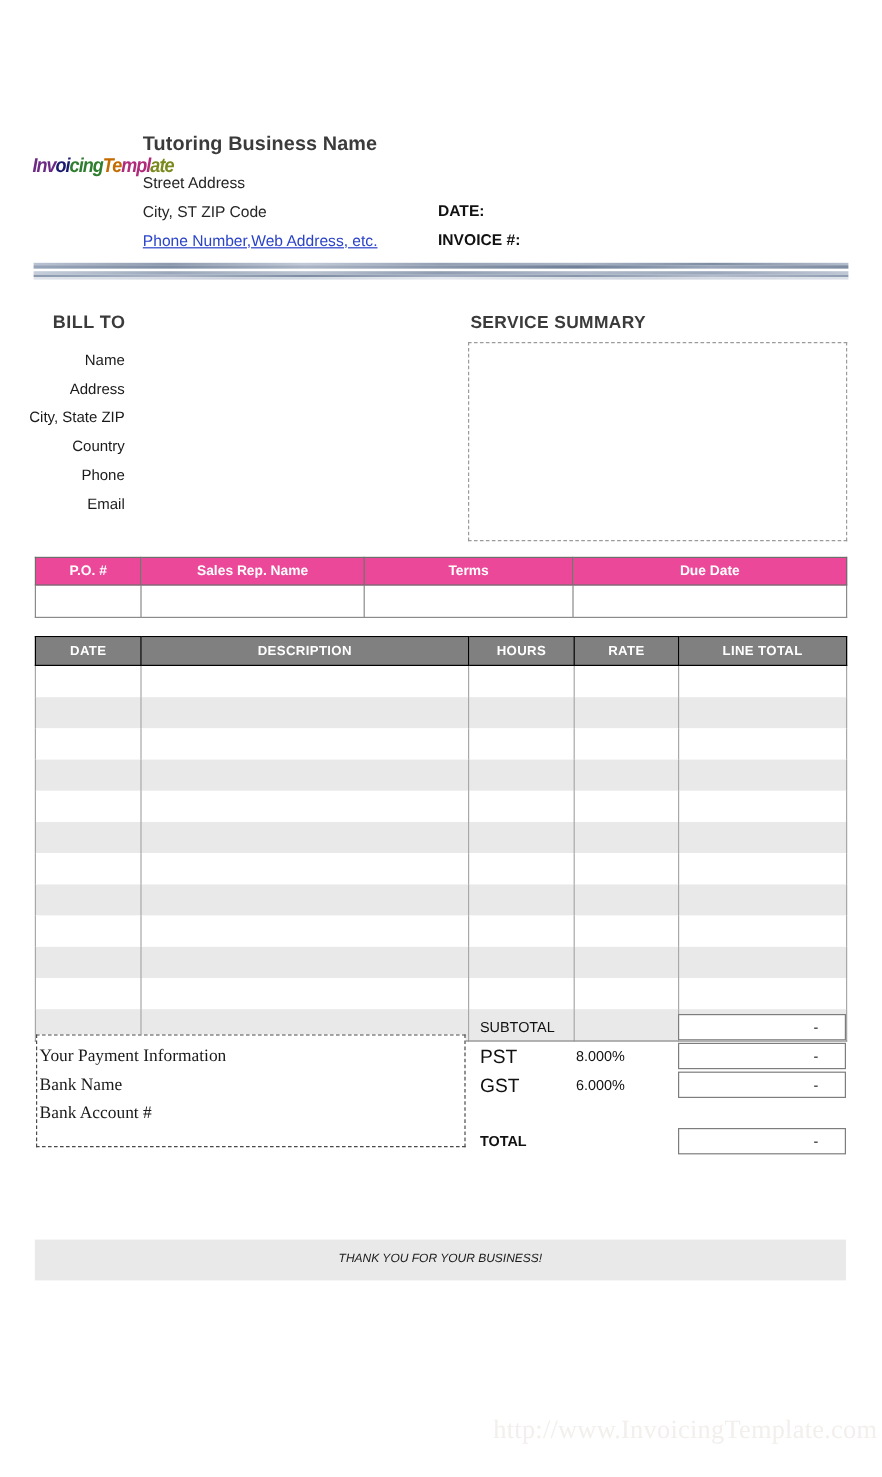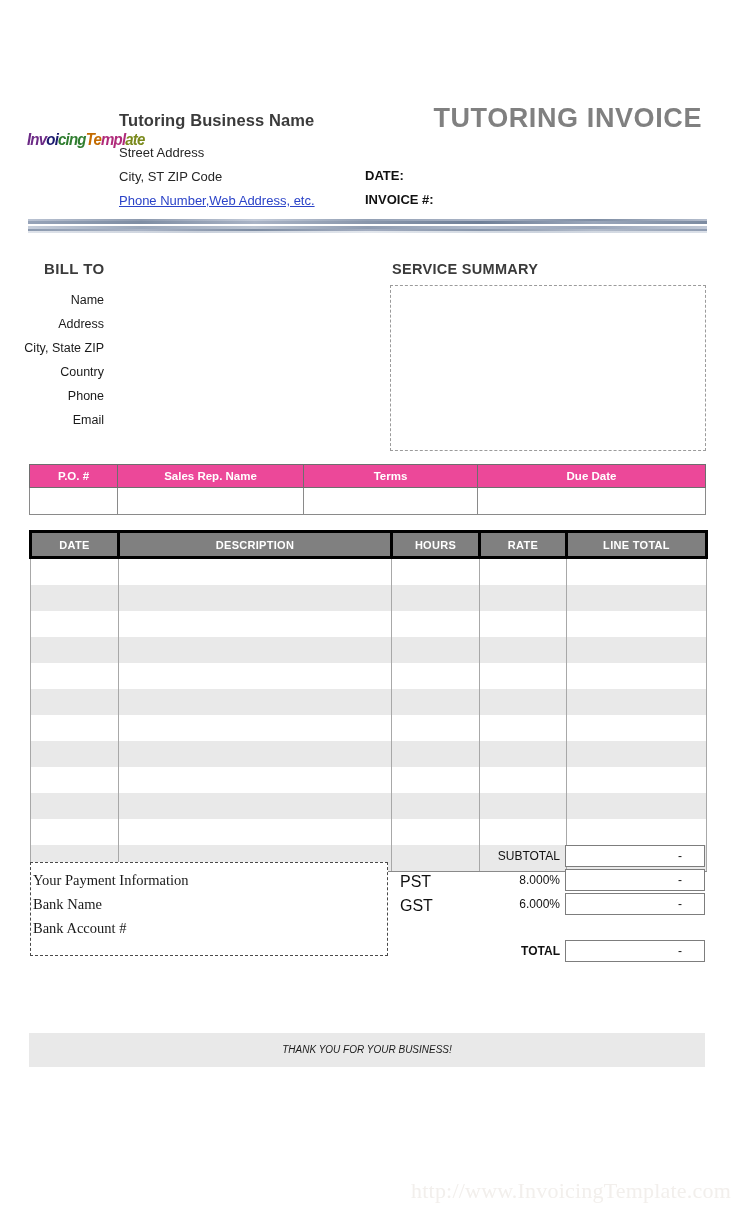--- a/index.html
+++ b/index.html
@@ -191,37 +191,36 @@
     width: 676px;
     border-collapse: collapse;
     table-layout: fixed;
   }
   .items-table th {
     background: #808080;
     color: #ffffff;
     font-size: 11px;
     font-weight: bold;
     height: 21px;
-    border: 3px solid #000000;
+    border: 1px solid #000000;
     text-align: center;
     letter-spacing: 0.3px;
   }
   .items-table td {
     height: 24px;
     border-left: 1px solid #a8a8a8;
     border-right: 1px solid #a8a8a8;
     background: #ffffff;
   }
   .items-table tr.alt td { background: #e9e9e9; }
   .items-table tr.last td { border-bottom: 1px solid #8a8a8a; }
 
   
   .tot-label {
     position: absolute;
-    text-align: right;
     font-size: 12px;
     color: #111111;
     white-space: nowrap;
   }
   .tot-name {
     position: absolute;
     text-align: left;
     font-size: 16px;
     color: #111111;
     white-space: nowrap;
@@ -296,21 +295,20 @@
 
   <div class="logo">
     <span class="lg1">Inv</span><span class="lg2">oi</span><span class="lg3">cing</span><span class="lg4">Te</span><span class="lg5">mpl</span><span class="lg6">ate</span>
   </div>
 
   <div class="biz-name">Tutoring Business Name</div>
   <div class="biz-line l1">Street Address</div>
   <div class="biz-line l2">City, ST  ZIP Code</div>
   <div class="biz-link">Phone Number,Web Address, etc.</div>
 
-  <div class="invoice-title">TUTORING INVOICE</div>
   <div class="hdr-label d">DATE:</div>
   <div class="hdr-label i">INVOICE #:</div>
 
   <div class="divider">
     <div class="band b1"></div>
     <div class="band b2"></div>
     <div class="band b3"></div>
     <div class="band b4"></div>
     <div class="band b5"></div>
     <div class="band b6"></div>

